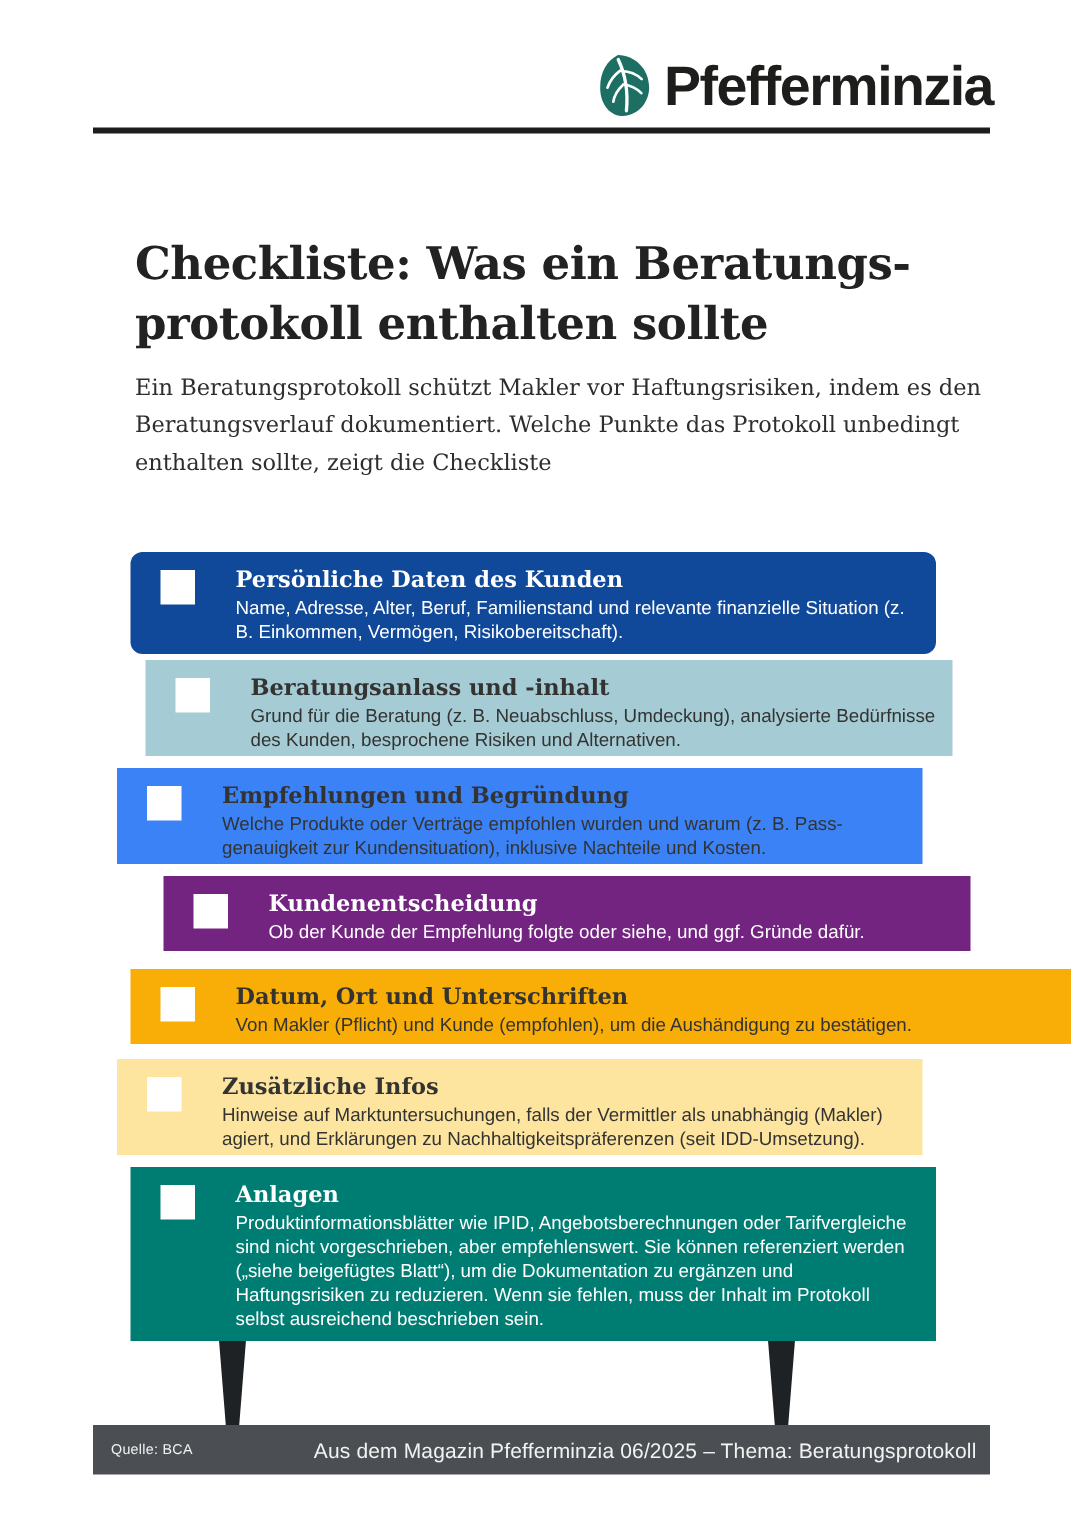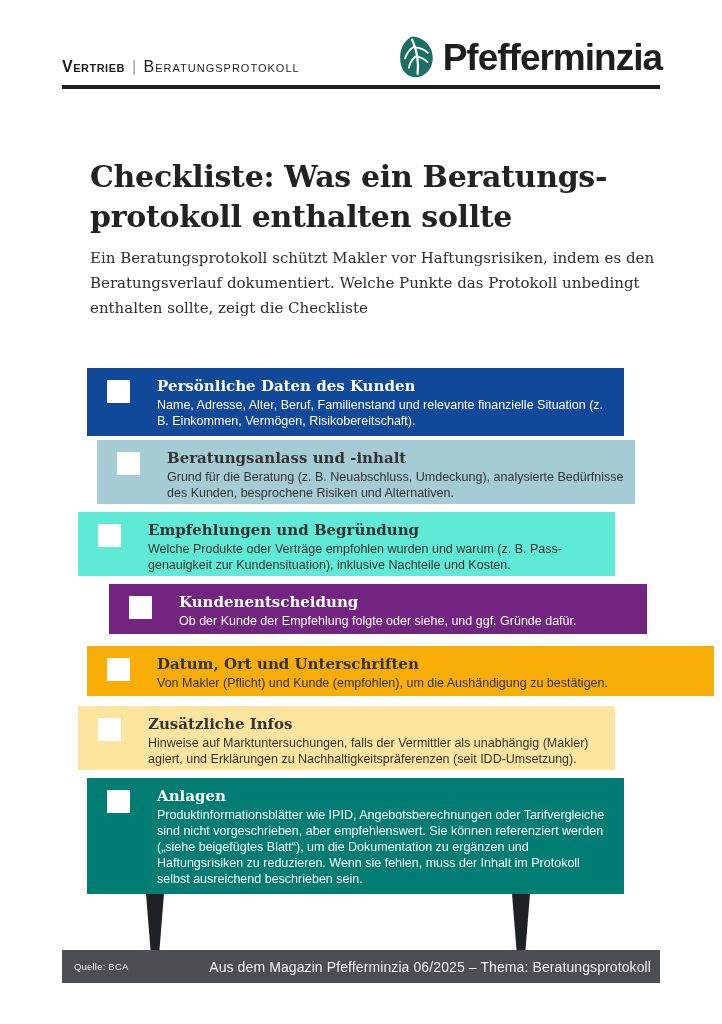--- a/index.html
+++ b/index.html
@@ -65,21 +65,21 @@
   .row h3 {
     font-family: "DejaVu Serif", serif;
     font-weight: bold; font-size: 15px; line-height: 19px;
     letter-spacing: 0;
   }
   .row p {
     font-family: "Liberation Sans", sans-serif;
     font-size: 12.5px; line-height: 16px;
     margin-top: 1px;
   }
-  .row1 { left: 87px; top: 368px; width: 537px; height: 68px; }
+  .row1 { left: 87px; top: 368px; width: 537px; height: 68px; border-radius: 8px; }
   .row2 { left: 97px; top: 440px; width: 538px; height: 64px; }
   .row3 { left: 78px; top: 512px; width: 537px; height: 64px; }
   .row4 { left: 97px; top: 584px; width: 538px; height: 50px; margin-left: 12px; }
   .row5 { left: 87px; top: 646px; width: 627px; height: 50px; }
   .row6 { left: 78px; top: 706px; width: 537px; height: 64px; }
   .row7 { left: 87px; top: 778px; width: 537px; height: 116px; }
   
   .leg {
     position: absolute; top: 894px; width: 28px; height: 56px;
     background: #1e2224;
@@ -98,23 +98,20 @@
   }
   .footer-bar .attribution {
     font-size: 14px; color: #f2f2f2; letter-spacing: 0.1px;
   }
 </style>
 </head>
 <body>
 
 <div class="page">
 
-  <div class="kicker">
-    <span class="cat">Vertrieb</span><span class="sep">|</span><span class="topic">Beratungsprotokoll</span>
-  </div>
 
   <div class="logo">
     <span>
       <svg width="44" height="46" viewBox="0 0 44 46">
         <g transform="rotate(-14 22 23)">
           <path d="M22 2 C 33 5, 40 16, 37 28 C 34.5 38.5, 24 45, 14.5 42 C 6.5 39.5, 2.5 30, 5.5 19.5 C 8 10, 14 4, 22 2 Z" fill="#1d6f64"></path>
           <path d="M21.5 5 C 23.5 15, 23 27, 18.5 39.5" stroke="#ffffff" stroke-width="2.2" fill="none" stroke-linecap="round"></path>
           <path d="M21.8 13 C 27 14.5, 31 17.5, 33.5 21.5" stroke="#ffffff" stroke-width="1.8" fill="none" stroke-linecap="round"></path>
           <path d="M20.8 22 C 26 24, 29 27, 31 30.5" stroke="#ffffff" stroke-width="1.8" fill="none" stroke-linecap="round"></path>
           <path d="M21 12.5 C 16 14.5, 12.5 17.5, 10 21.5" stroke="#ffffff" stroke-width="1.8" fill="none" stroke-linecap="round"></path>
@@ -143,21 +140,21 @@
   </div>
 
   <div class="row row2" style="background-color: rgb(165, 203, 213); color: rgb(51, 51, 50);">
     <span class="box"></span>
     <div class="txt">
       <h3>Beratungsanlass und -inhalt</h3>
       <p>Grund für die Beratung (z. B. Neuabschluss, Umdeckung), analysierte Bedürfnisse des Kunden, besprochene Risiken und Alternativen.</p>
     </div>
   </div>
 
-  <div class="row row3" style="background-color: #5eead4; color: rgb(51, 51, 50);">
+  <div class="row row3" style="background-color: #3b82f6; color: rgb(51, 51, 50);">
     <span class="box"></span>
     <div class="txt">
       <h3>Empfehlungen und Begründung</h3>
       <p>Welche Produkte oder Verträge empfohlen wurden und warum (z. B. Pass­genauigkeit zur Kundensituation), inklusive Nachteile und Kosten.</p>
     </div>
   </div>
 
   <div class="row row4" style="background-color: rgb(114, 36, 128); color: rgb(255, 255, 255);">
     <span class="box"></span>
     <div class="txt">

